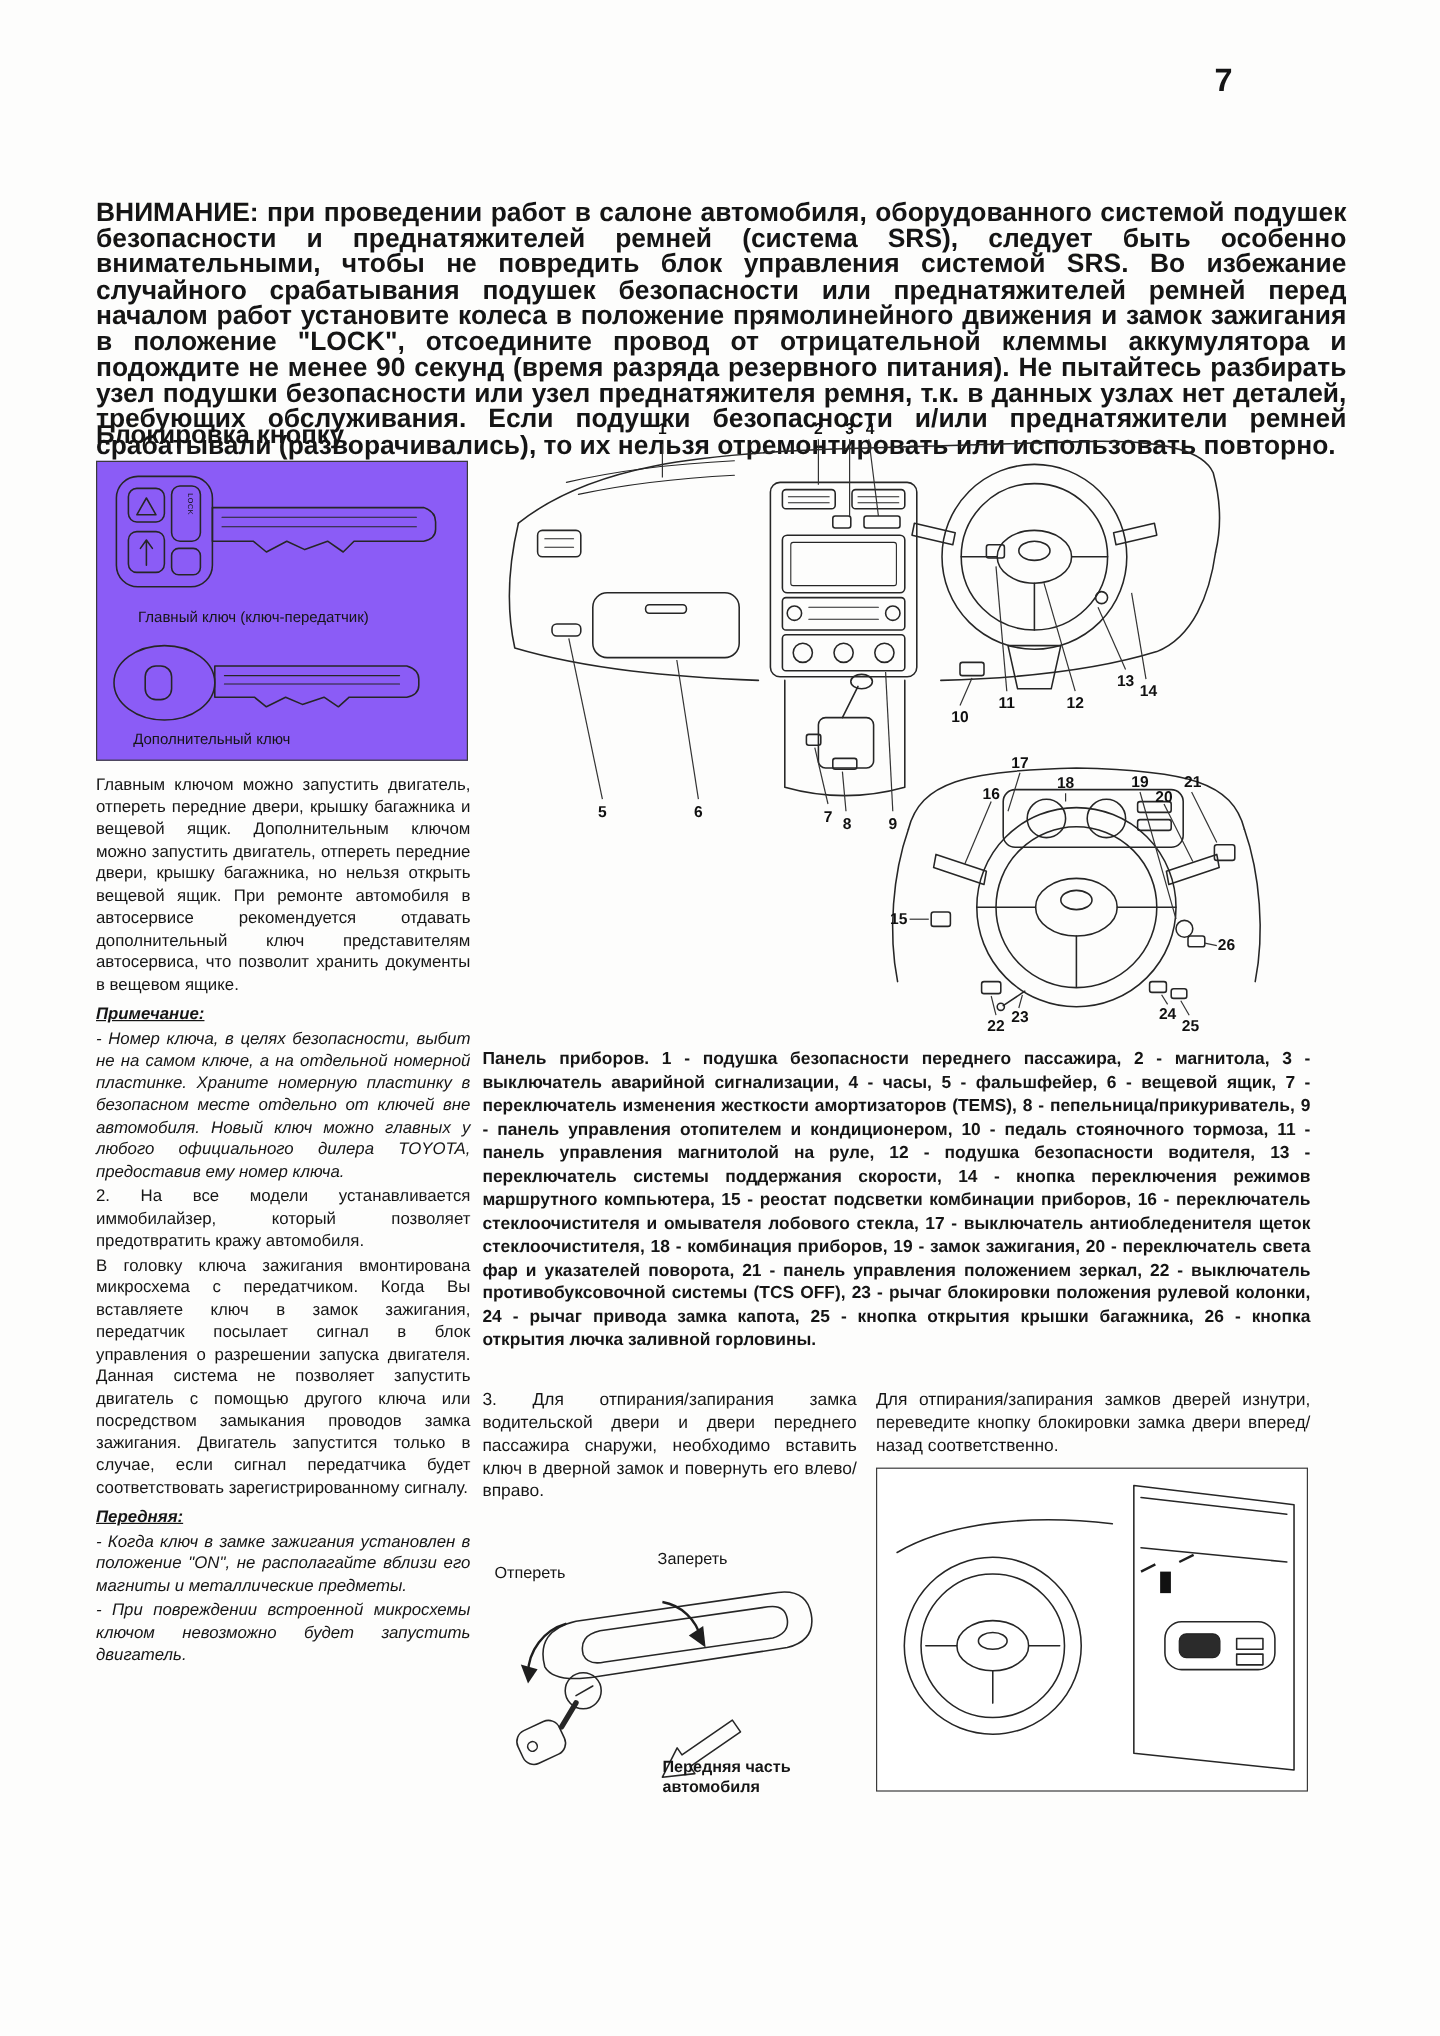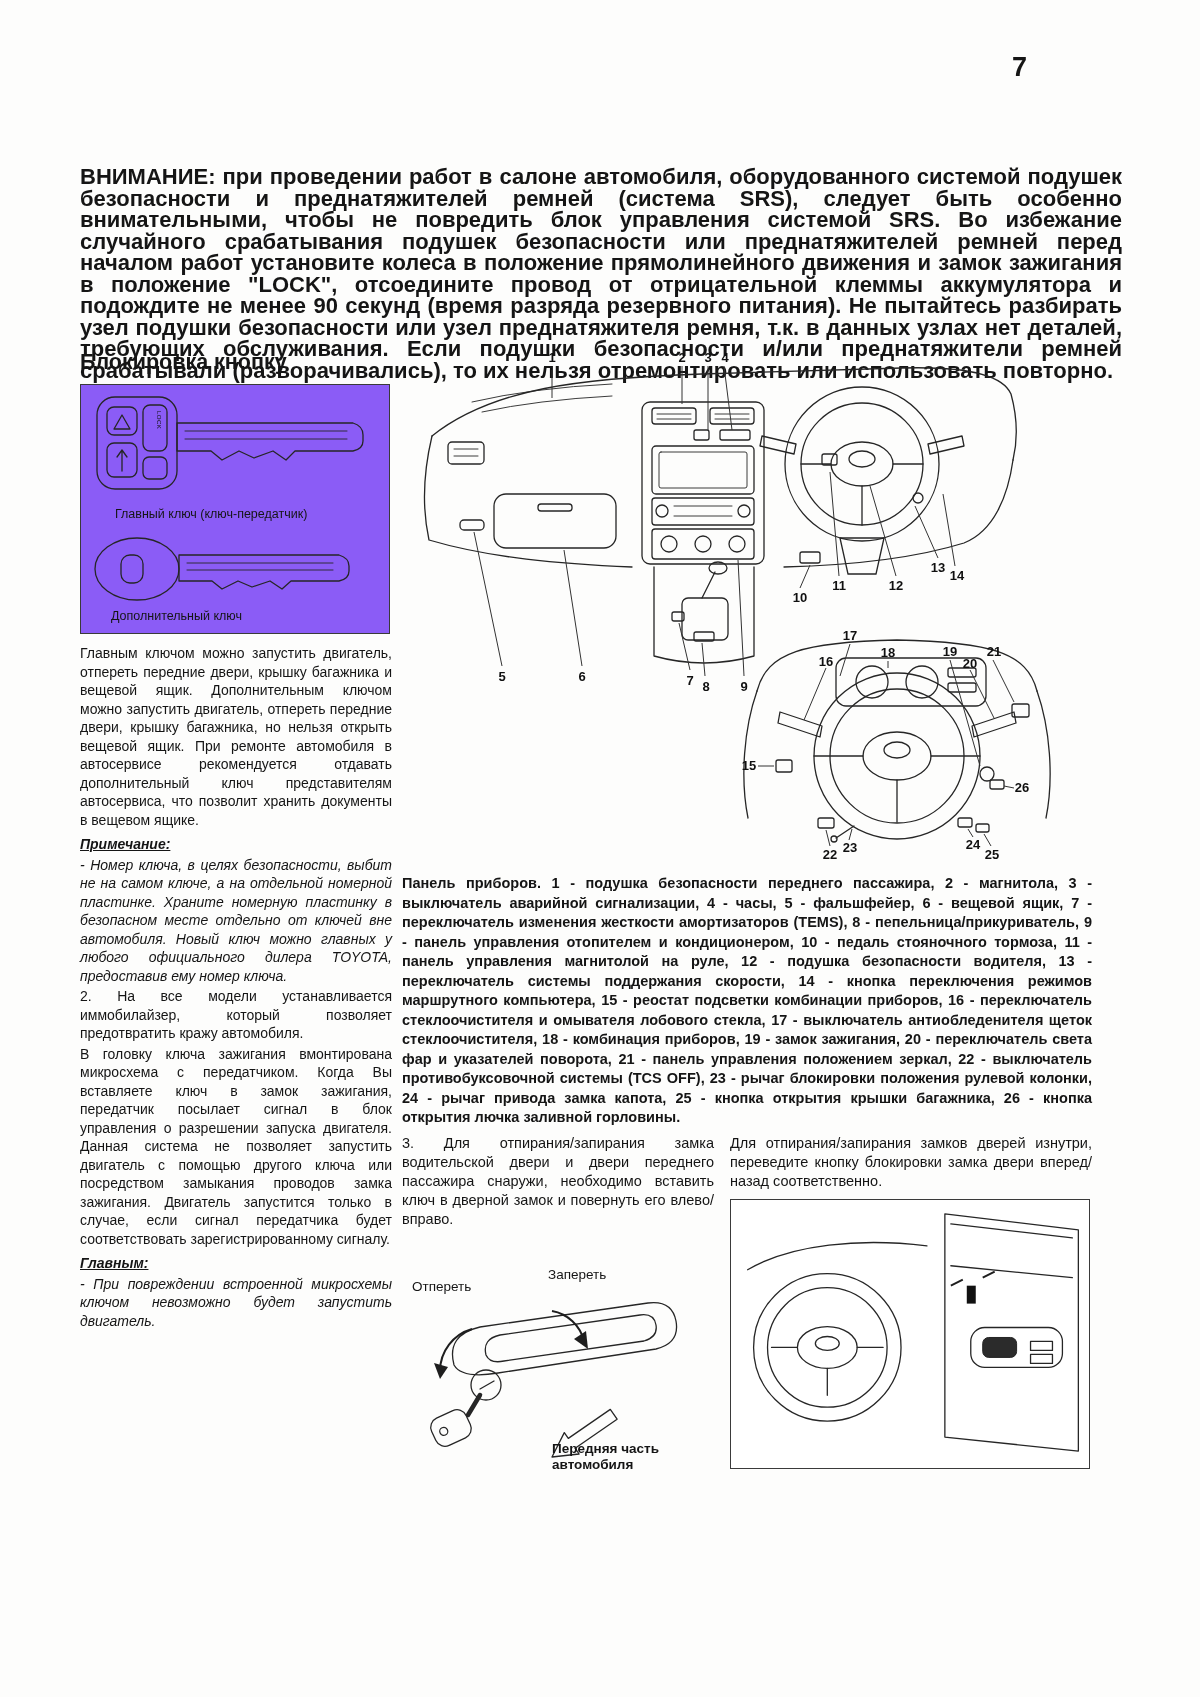--- a/index.html
+++ b/index.html
@@ -21,21 +21,21 @@
   .note-title{font-style:italic;text-decoration:underline;font-weight:bold;}
   .note{font-style:italic;}
   .note-bold{font-style:italic;font-weight:bold;}
   .key-box{position:relative;width:308px;height:248px;border:1.5px solid #3a3a3a;margin:2px 0 10px;background:#8b5cf6;}
   .key-box .kf-label{position:absolute;font-size:12.5px;}
   .kf-label.main{left:34px;top:122px;}
   .kf-label.spare{left:30px;top:224px;}
   .right-region{position:absolute;left:402px;top:346px;width:690px;}
   .dash-fig{width:690px;height:524px;}
   .caption{margin:4px 0 0;font-weight:bold;font-size:14.5px;line-height:19.5px;text-align:justify;}
-  .bottom-row{display:flex;gap:16px;margin-top:6px;}
+  .bottom-row{display:flex;gap:16px;margin-top:30px;}
   .mid-col{width:312px;}
   .rt-col{width:424px;}
   .mid-col p,.rt-col p{margin:0 0 8px;font-size:14.5px;line-height:19px;text-align:justify;}
   .handle-fig{position:relative;width:312px;height:252px;}
   .fig-label{position:absolute;font-size:13.5px;}
   .lbl-unlock{left:10px;top:42px;}
   .lbl-lock{left:146px;top:30px;}
   .lbl-front{left:150px;top:204px;width:140px;font-weight:bold;line-height:16px;}
   .door-fig{position:relative;width:358px;height:268px;border:1.5px solid #3a3a3a;background:#fff;margin-top:8px;}
   
@@ -81,21 +81,22 @@
       </svg>
       <div class="kf-label main">Главный ключ (ключ-передатчик)</div>
       <div class="kf-label spare">Дополнительный ключ</div>
     </div>
 
     <p>Главным ключом можно запустить двигатель, отпереть передние двери, крышку багажника и вещевой ящик. Дополнительным ключом можно запустить двигатель, отпереть передние двери, крышку багажника, но нельзя открыть вещевой ящик. При ремонте автомобиля в автосервисе рекомендуется отдавать дополнительный ключ представителям автосервиса, что позволит хранить документы в вещевом ящике.</p>
     <p class="tight note-title">Примечание:</p>
     <p class="tight note">- Номер ключа, в целях безопасности, выбит не на самом ключе, а на отдельной номерной пластинке. Храните номерную пластинку в безопасном месте отдельно от ключей вне автомобиля. Новый ключ можно главных у любого официального дилера TOYOTA, предоставив ему номер ключа.</p>
     <p class="tight">2. На все модели устанавливается иммобилайзер, который позволяет предотвратить кражу автомобиля.</p>
     <p>В головку ключа зажигания вмонтирована микросхема с передатчиком. Когда Вы вставляете ключ в замок зажигания, передатчик посылает сигнал в блок управления о разрешении запуска двигателя. Данная система не позволяет запустить двигатель с помощью другого ключа или посредством замыкания проводов замка зажигания. Двигатель запустится только в случае, если сигнал передатчика будет соответствовать зарегистрированному сигналу.</p>
-    <p class="tight note-title">Главным:</p>
+    <p class="tight note-title">Передняя:</p>
+    <p class="tight note">- Когда ключ в замке зажигания установлен в положение "ON", не располагайте вблизи его магниты и металлические предметы.</p>
     <p class="note">- При повреждении встроенной микросхемы ключом невозможно будет запустить двигатель.</p>
   </div>
 
   <div class="right-region">
 
     <div class="dash-fig">
       <svg viewBox="0 0 690 524" width="690" height="524">
 
         <g class="ln">
           <path d="M30,90 C90,42 180,32 300,28 L500,22 C570,20 601,30 609,48 C615,70 616,93 611,114"></path>

